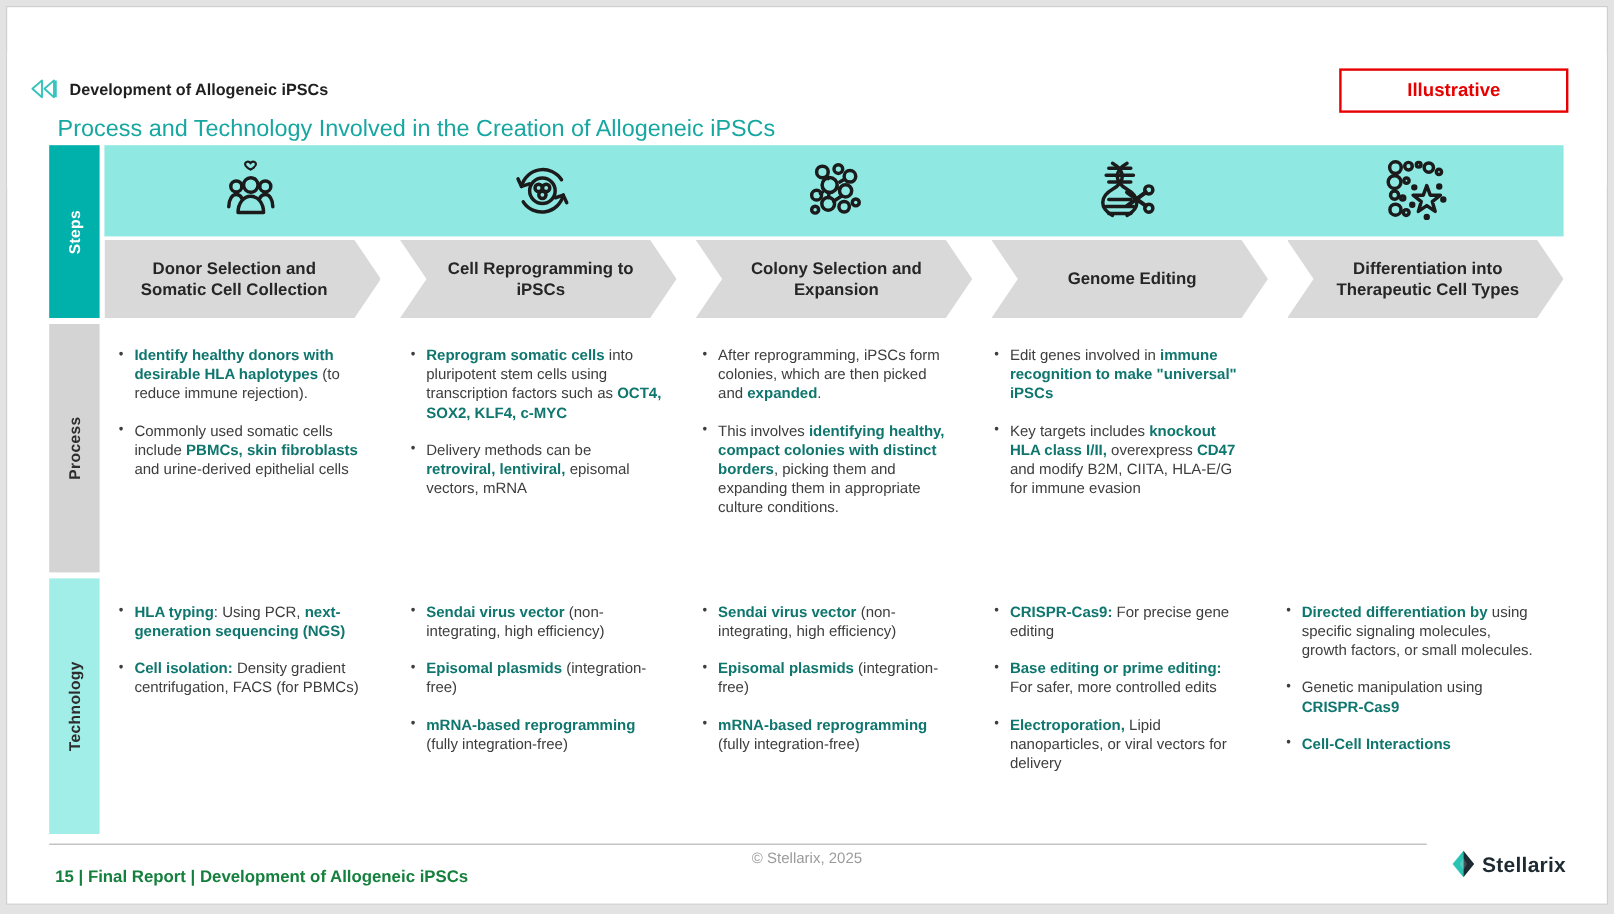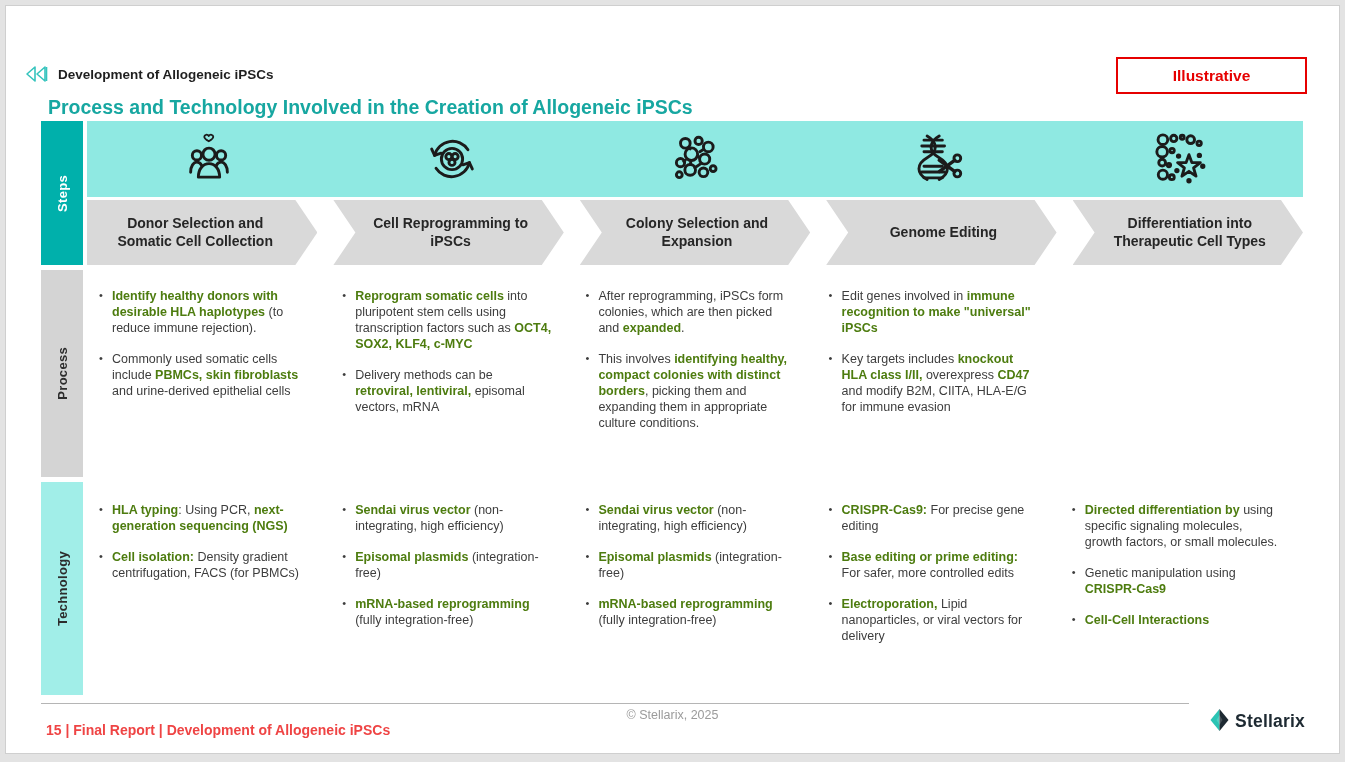--- a/index.html
+++ b/index.html
@@ -5,21 +5,21 @@
   * { margin:0; padding:0; box-sizing:border-box; }
   html,body { width:1345px; height:762px; }
   body { background:#e3e3e3; font-family:"Liberation Sans", sans-serif; position:relative; }
   .slide { position:absolute; inset:5px 5px 8px 5px; background:#ffffff; border:1px solid #cfcfcf; overflow:hidden; }
 
   
   .hdr { position:absolute; top:0; left:0; right:0; height:112px; background:#ffffff;margin-top:38px; }
   .crumb-row { position:absolute; top:20px; left:18px; display:flex; align-items:center; gap:8px; }
   .crumb-row .back { width:26px; height:20px; cursor:pointer; }
   .crumb { font-size:13.5px; font-weight:bold; color:#1f1f1f; }
-  .page-title { position:absolute; top:52px; left:42px; font-size:19.5px; font-weight:bold; color:#17a7a1; }
+  .page-title { position:absolute; top:52px; left:42px; font-size:19.5px; font-weight:normal; color:#17a7a1; }
   .badge { position:absolute; top:13px; right:32px; width:191px; height:37px; border:2px solid #e60000;
            display:flex; align-items:center; justify-content:center; font-size:15.5px; font-weight:bold; color:#e60000; }
 
   
   .main { position:absolute; top:115px; left:35px; right:36px; display:flex; }
   .rail { width:42px; display:flex; flex-direction:column; flex:none; }
   .rail-cell { display:flex; align-items:center; justify-content:center; }
   .rail-cell span { writing-mode:vertical-rl; transform:rotate(180deg); font-weight:bold; font-size:13px; letter-spacing:.3px; }
   .rail-steps { height:144px; background:#00b0ab; margin-bottom:5px; }
   .rail-steps span { color:#ffffff; }
@@ -41,28 +41,28 @@
   .chev span { font-size:14px; font-weight:bold; color:#262626; line-height:1.25; }
 
   .txt-row { display:grid; grid-template-columns:repeat(5,1fr); }
   .proc-row { height:212px; padding-top:23px; }
   .tech-row { height:213px; padding-top:25px; }
   .cell { padding:0 22px 0 10px; }
   .cell ul { list-style:none; }
   .cell li { position:relative; padding-left:15px; margin-bottom:15px;
              font-size:12.5px; line-height:1.28; color:#3d3d3d; }
   .cell li::before { content:"•"; position:absolute; left:2px; top:0; font-size:11px; color:#3d3d3d; }
-  .cell li b { color:#4d7c0f; }
+  .cell li b { color:#0f766e; }
 
   
   .foot-line { position:absolute; left:35px; right:150px; bottom:49px; border-top:1px solid #b5b5b5; }
   .logo { position:absolute; right:34px; bottom:21px; display:flex; align-items:flex-end; gap:5px; }
   .logo svg { width:21px; height:24px; }
   .logo-text { font-size:17.5px; font-weight:bold; color:#1e2a32; letter-spacing:.2px; }
-  .foot-left { position:absolute; left:40px; bottom:15px; font-size:14px; font-weight:bold; color:#ef4444; }
+  .foot-left { position:absolute; left:40px; bottom:15px; font-size:14px; font-weight:bold; color:#15803d; }
   .foot-center { position:absolute; left:0; right:0; bottom:31px; text-align:center; font-size:12.5px; color:#9b9b9b; }
 </style>
 </head>
 <body>
 
 <div class="slide">
 
   <div class="hdr">
     <div class="crumb-row">
       <span class="back">

